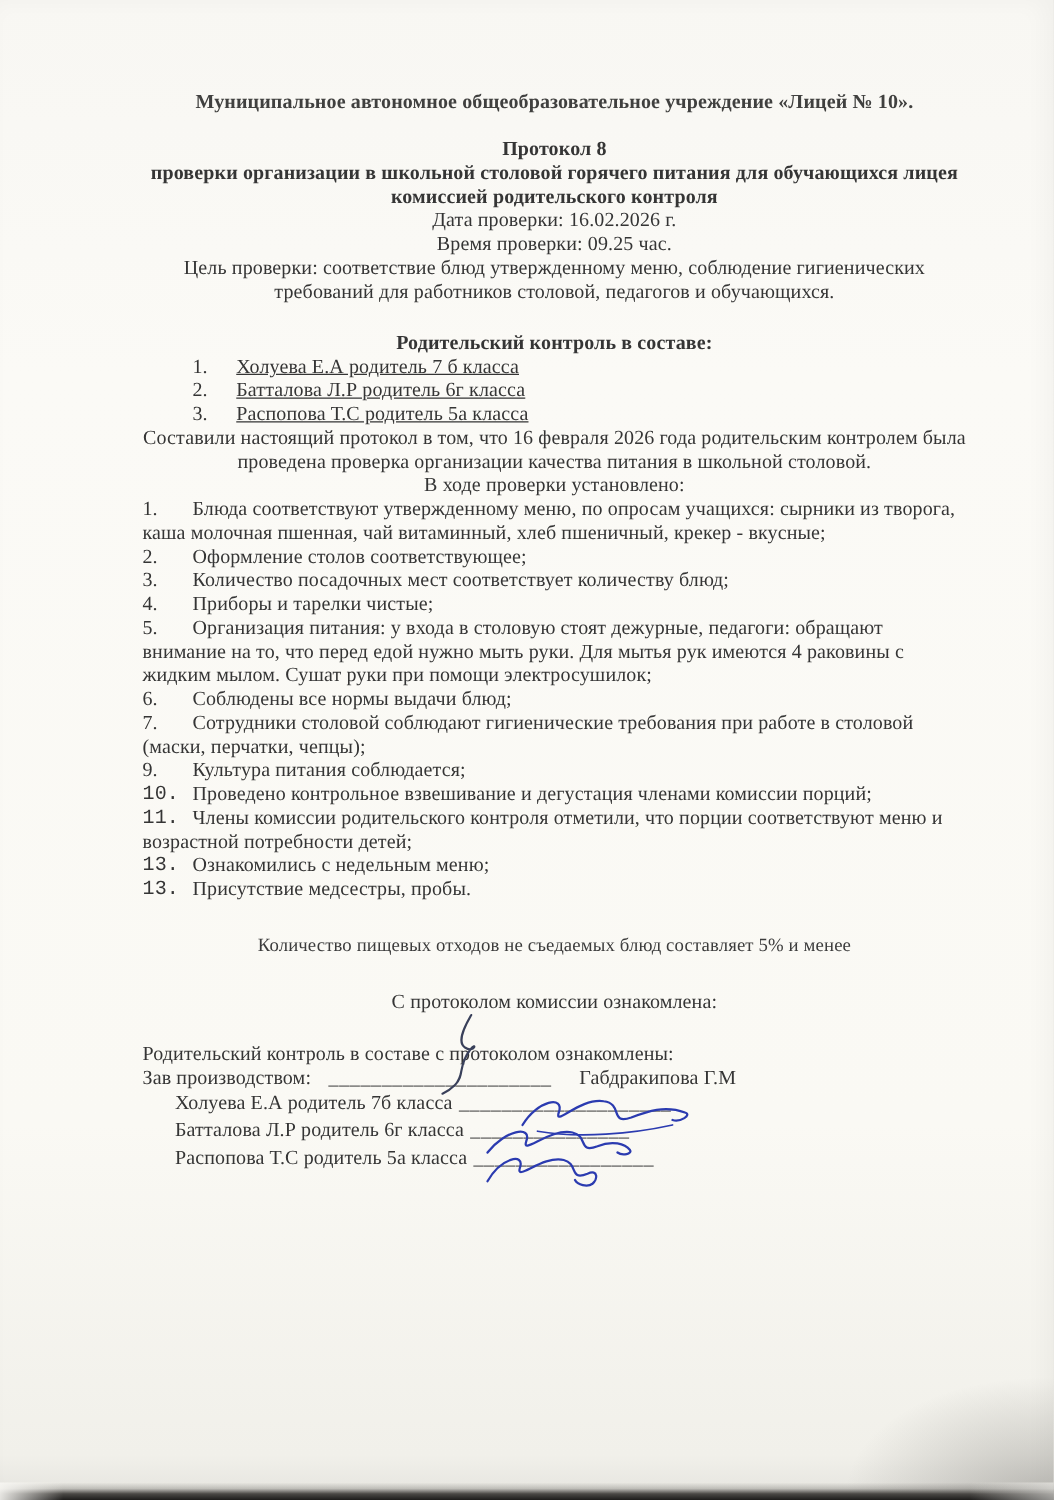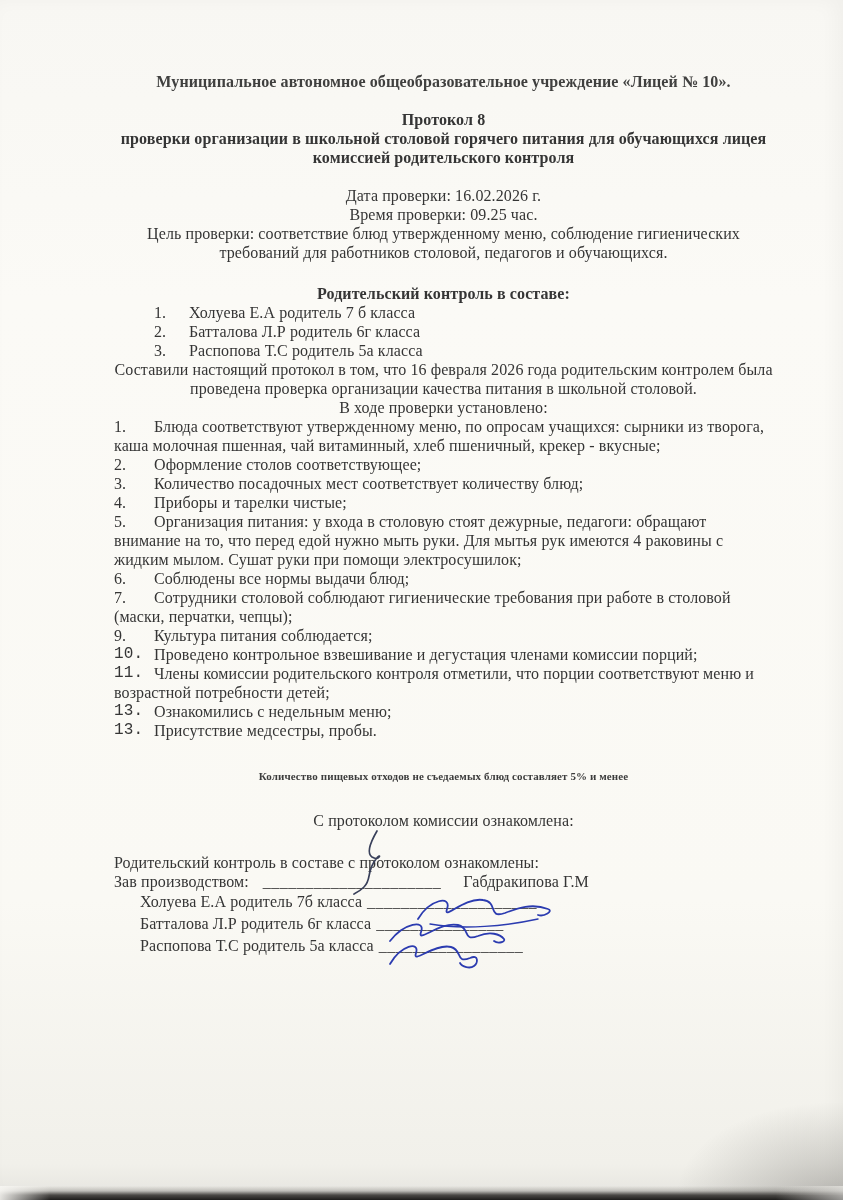--- a/index.html
+++ b/index.html
@@ -20,29 +20,29 @@
     padding: 72px 70px 0 114px;
     font-size: 16px;
     line-height: 19px;
     color: #353535;
     letter-spacing: 0.1px;
   }
   .doc p { margin: 0; text-align: center; }
   .center { text-align: center; font-weight: bold; }
   .bold { font-weight: bold; }
   .org { margin-bottom: 19px !important; color: #40403f; }
-  .subtitle-block { margin-bottom: 19px; }
+  .subtitle-block { }
   .meta-block { margin-bottom: 0; }
   .committee-heading { margin-top: 22px !important; }
-  .member { padding-left: 40px; }
+  .member { padding-left: 40px; text-decoration: underline; }
   .mnum { display: inline-block; width: 35px; }
   .finding { }
   .fnum { display: inline-block; width: 40px; vertical-align: top; }
   .fnum2 { display: inline-block; width: 40px; vertical-align: top; font-family: Liberation Mono, monospace; }
-  .waste-note { margin-top: 27px !important; font-size: 11px; color: #3c3c3c; font-weight: bold; }
+  .waste-note { margin-top: 27px !important; font-size: 15px; color: #3c3c3c; }
   .ack-heading { margin-top: 25px !important; }
   .sig-block { position: relative; margin-top: 23px; }
   .sig-line { line-height: 19px; }
   .sig-ack { padding-left: 26px; line-height: 22px; }
   .uline { letter-spacing: 0.5px; color: #3a3a3a; }
   .uline-manager { margin: 0 22px 0 14px; }
   .uline-ack { margin-left: 5px; }
   .sig-svg {
     position: absolute; left: 0; top: 0;
     width: 659px; height: 130px;

